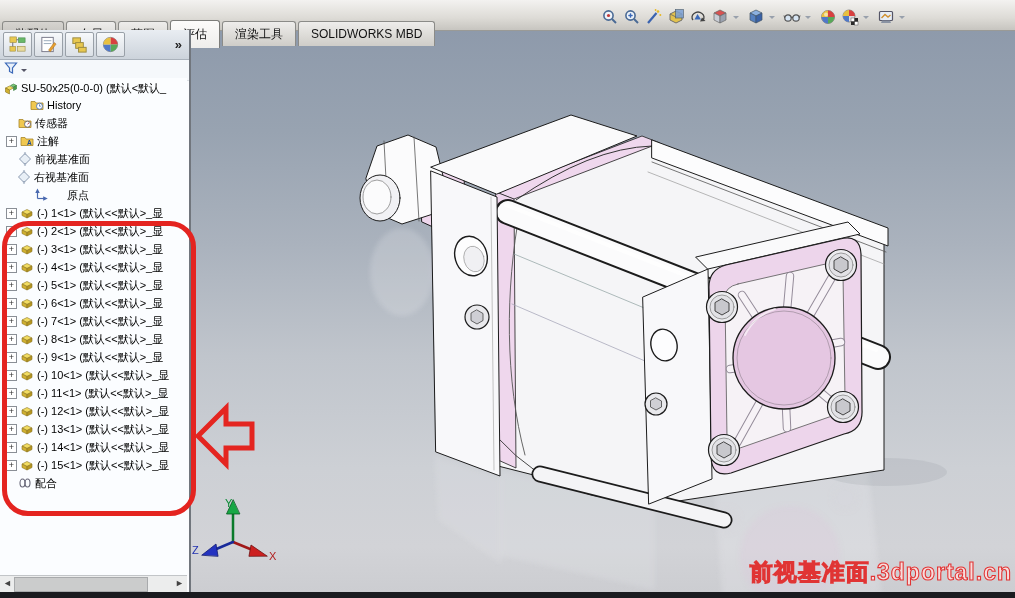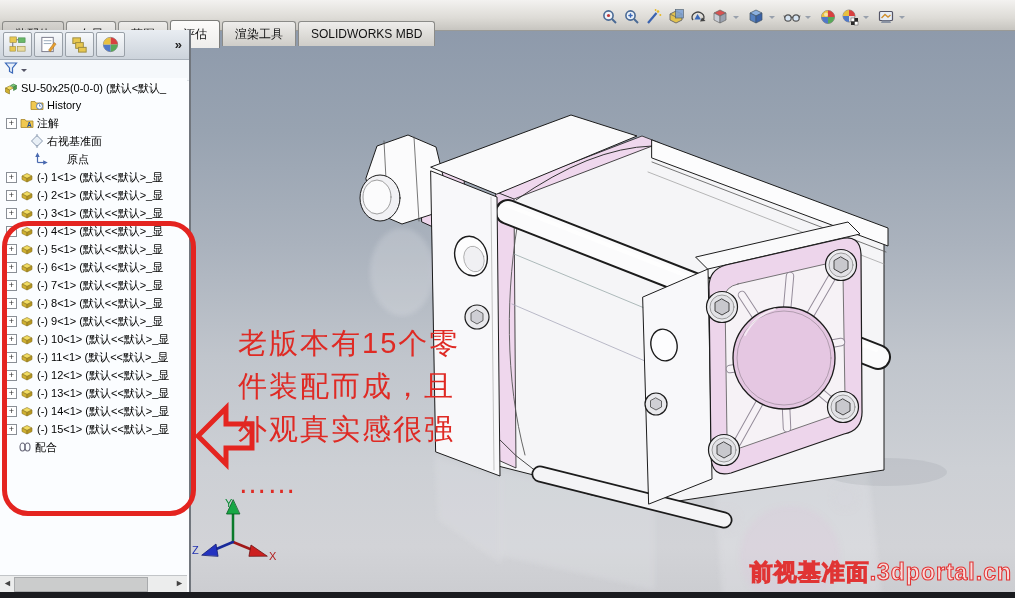--- a/index.html
+++ b/index.html
@@ -239,28 +239,46 @@
         <span class="spacer"></span>
         <span class="ticon"><svg viewBox="0 0 14 14">
             <polygon points="1,3.5 5,3.5 6,5 13,5 13,11.5 1,11.5" fill="#f0c850" stroke="#a8862a" stroke-width="0.8"></polygon>
             <circle cx="9.5" cy="8.2" r="3" fill="#fff" stroke="#3a68b8" stroke-width="0.8"></circle>
             <line x1="9.5" y1="8.2" x2="9.5" y2="6.4" stroke="#3a68b8" stroke-width="0.8"></line>
             <line x1="9.5" y1="8.2" x2="10.8" y2="8.2" stroke="#3a68b8" stroke-width="0.8"></line>
           </svg></span>
         <span class="lbl">History</span>
       </div>
       <div class="trow" style="padding-left: 6px;">
+        <span class="spacer"></span>
+        <span class="ticon"><svg viewBox="0 0 14 14">
+            <polygon points="1,3.5 5,3.5 6,5 13,5 13,11.5 1,11.5" fill="#f0c850" stroke="#a8862a" stroke-width="0.8"></polygon>
+            <circle cx="9.5" cy="8.2" r="3" fill="#fff" stroke="#556" stroke-width="0.8"></circle>
+            <line x1="9.5" y1="8.2" x2="11" y2="6.8" stroke="#c03030" stroke-width="1"></line>
+          </svg></span>
+        <span class="lbl">传感器</span>
+      </div>
+      <div class="trow" style="padding-left: 6px;">
         <span class="expandbox">+</span>
         <span class="ticon"><svg viewBox="0 0 14 14">
             <polygon points="1,3.5 5,3.5 6,5 13,5 13,11.5 1,11.5" fill="#f0c850" stroke="#a8862a" stroke-width="0.8"></polygon>
             <text x="9.3" y="10.8" font-size="6.5" font-weight="bold" fill="#1a4a9a" text-anchor="middle" font-family="Liberation Sans,sans-serif">A</text>
           </svg></span>
         <span class="lbl">注解</span>
       </div>
-      <div class="trow" style="padding-left: 18px;">
+      <div class="trow" style="padding-left: 6px;">
+        <span class="spacer"></span>
+        <span class="ticon"><svg viewBox="0 0 14 14">
+            <polygon points="7,1.5 12.5,7 7,12.5 1.5,7" fill="rgba(160,185,210,0.2)" stroke="#8a9ab0" stroke-width="1"></polygon>
+            <rect x="6.2" y="0.8" width="1.6" height="1.6" fill="#d8e0e8" stroke="#8a9ab0" stroke-width="0.5"></rect>
+            <rect x="6.2" y="11.6" width="1.6" height="1.6" fill="#d8e0e8" stroke="#8a9ab0" stroke-width="0.5"></rect>
+          </svg></span>
+        <span class="lbl">前视基准面</span>
+      </div>
+      <div class="trow" style="padding-left: 5px;">
         <span class="spacer"></span>
         <span class="ticon"><svg viewBox="0 0 14 14">
             <polygon points="7,1.5 12.5,7 7,12.5 1.5,7" fill="rgba(160,185,210,0.2)" stroke="#8a9ab0" stroke-width="1"></polygon>
             <rect x="6.2" y="0.8" width="1.6" height="1.6" fill="#d8e0e8" stroke="#8a9ab0" stroke-width="0.5"></rect>
             <rect x="6.2" y="11.6" width="1.6" height="1.6" fill="#d8e0e8" stroke="#8a9ab0" stroke-width="0.5"></rect>
           </svg></span>
         <span class="lbl">右视基准面</span>
       </div>
       <div class="trow" style="padding-left: 6px; gap: 16px;">
         <span class="spacer"></span>
@@ -566,21 +584,15 @@
     </g>
   </svg>
   <div class="watermark">前视基准面.3dportal.cn</div>
 </div>
 
 <div class="anno">
   <div class="redrect"></div>
   <svg class="redarrow" width="62" height="68">
     <polygon points="4,34 32,6 32,22 58,22 58,46 32,46 32,62" fill="none" stroke="#e42520" stroke-width="5" stroke-linejoin="miter"></polygon>
   </svg>
-  <div class="redtext">
-    <div>老版本有15个零</div>
-    <div>件装配而成，且</div>
-    <div>外观真实感很强</div>
-    <div class="dots">……</div>
-  </div>
 </div>
 
 <div class="bottomstrip"></div>
 
 </body></html>

